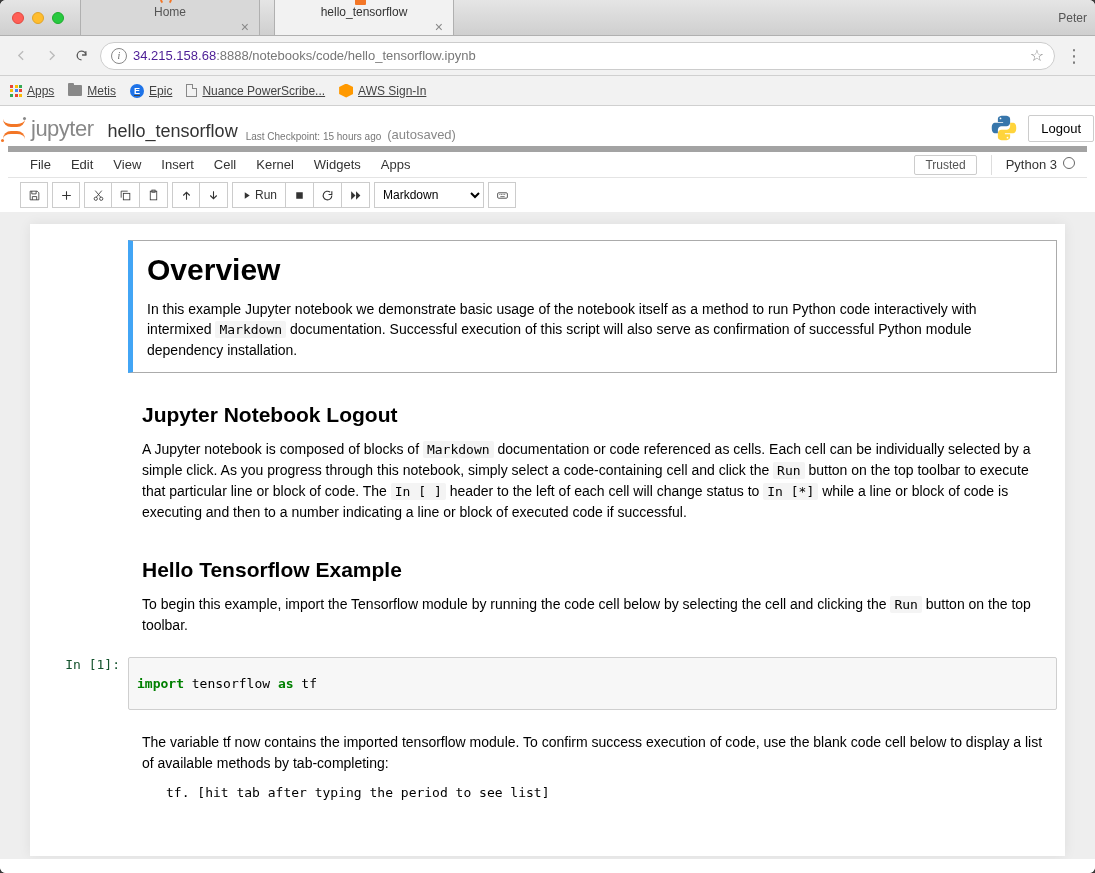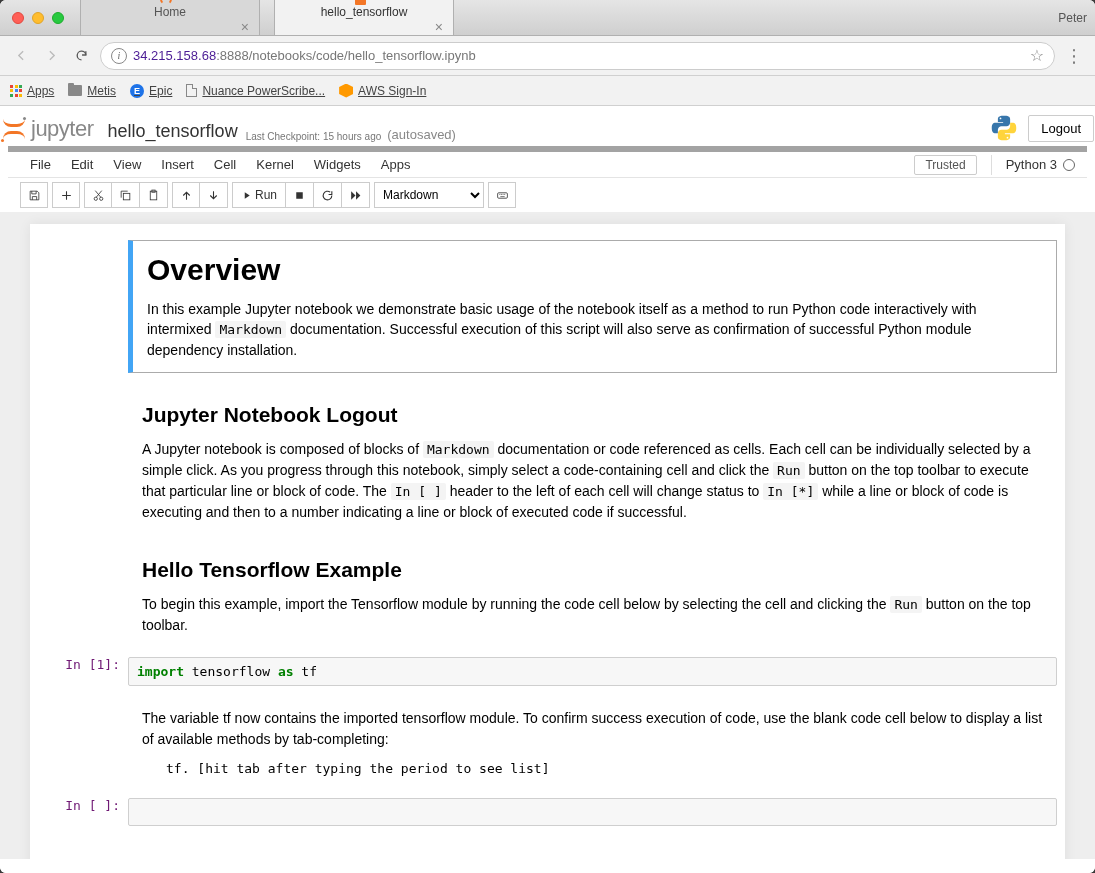--- a/index.html
+++ b/index.html
@@ -58,49 +58,49 @@
 .jp-checkpoint { font-size: 10px; color: #777; }
 .jp-autosaved { font-size: 13px; color: #888; margin-left: 6px;}
 .jp-header-right { margin-left: auto; display: flex; align-items: center; gap: 10px; }
 .python-icon { width: 28px; height: 28px; }
 .logout-btn { border: 1px solid #ccc; background: #fff; padding: 5px 12px; font-size: 13px; border-radius: 2px; cursor: pointer; }
 
 .jp-menubar { border-top: 6px solid #a3a3a3; border-bottom: 1px solid #e4e4e4; background:#fff; display: flex; align-items: center; padding: 0 12px; height: 32px; margin: 0 8px;}
 .jp-menu-item { padding: 4px 10px; font-size: 13px; color: #333; cursor: pointer; }
 .jp-menubar-right { margin-left: auto; display: flex; align-items: center; gap: 14px; }
 .trusted { border: 1px solid #ccc; padding: 2px 10px; font-size: 12px; color: #555; border-radius: 2px;}
-.kernel-name { font-size: 13px; color: #333; display:flex; align-items:center; gap:6px;}
+.kernel-name { font-size: 13px; color: #333; display:flex; gap:6px;}
 .kernel-dot { width: 12px; height: 12px; border: 1px solid #666; border-radius: 50%; }
 .menubar-sep { width:1px; height:20px; background:#ddd;}
 
 .jp-toolbar { display: flex; align-items: center; padding: 4px 12px; gap: 4px; margin: 0 8px;}
 .tb-group { display: flex; }
 .tb-btn { border: 1px solid #ccc; background: #fff; height: 26px; min-width: 28px; display: flex; align-items: center; justify-content: center; font-size: 12px; cursor: pointer; padding: 0 6px; color:#333; }
 .tb-group .tb-btn + .tb-btn { border-left: none; }
 .tb-btn.run-btn { padding: 0 8px; gap: 4px; }
 .tb-select { border: 1px solid #ccc; height: 26px; font-size: 12px; padding: 0 4px; min-width: 110px; background:#fff;}
 
 
 .notebook-scroll { background: #eee; padding: 12px 30px; height: calc(100% - 120px); overflow-y: auto; }
 .notebook-container { background: #fff; box-shadow: 0 0 12px rgba(0,0,0,.07); padding: 6px 8px 40px; min-height:100%;}
 
 .cell { display: flex; margin: 4px 0; }
-.prompt { width: 90px; text-align: right; padding: 6px 8px 0 0; font-family: Menlo, monospace; font-size: 13px; color: #701a75; flex-shrink:0;}
+.prompt { width: 90px; text-align: right; padding: 6px 8px 0 0; font-family: Menlo, monospace; font-size: 13px; color: #14532d; flex-shrink:0;}
 .cell-body { flex: 1; padding: 6px 0; }
 
 .md-cell.selected .cell-border { border: 1px solid #ababab; border-left: 5px solid #42a5f5; padding: 12px 14px; }
 .md-cell:not(.selected) .cell-border { padding: 6px 14px; }
 
 .md-h1 { font-size: 30px; font-weight: 700; margin-bottom: 12px; color: #000; }
 .md-h2 { font-size: 21px; font-weight: 700; margin: 8px 0 12px; color: #000; }
 .md-p { font-size: 14px; line-height: 1.45; color: #000; }
 .md-code { font-family: Menlo, monospace; background: #f4f4f4; padding: 1px 4px; font-size: 13px; border-radius: 2px;}
 .md-pre { font-family: Menlo, monospace; font-size: 13px; margin: 12px 0 0 24px; white-space: pre;}
 
-.code-cell .code-input { border: 1px solid #cfcfcf; background: #f7f7f7; border-radius: 2px; padding: 6px 8px; font-family: Menlo, monospace; font-size: 13px; min-height: 28px;}
+.code-cell .code-input { border: 1px solid #cfcfcf; background: #f7f7f7; border-radius: 2px; padding: 18px 8px; font-family: Menlo, monospace; font-size: 13px; min-height: 28px;}
 .kw-green { color: #008000; font-weight: bold; }
 
 svg.icon { width: 13px; height: 13px; fill: currentColor; }
 </style>
 </head>
 <body>
 
 <div class="window">
 
   <div class="titlebar">
@@ -366,24 +366,18 @@
         <div class="cell md-cell">
           <div class="prompt"></div>
           <div class="cell-body">
             <div class="cell-border">
               <p class="md-p">The variable tf now contains the imported tensorflow module. To confirm success execution of code, use the blank code cell below to display a list of available methods by tab-completing:</p>
               <div class="md-pre">tf. [hit tab after typing the period to see list]</div>
             </div>
           </div>
         </div>
 
-        <div class="cell code-cell">
-          <div class="prompt">In [ ]:</div>
-          <div class="cell-body">
-            <div class="code-input"></div>
-          </div>
-        </div>
 
       </div>
     </div>
 
   </div>
 </div>
 
 </body></html>

